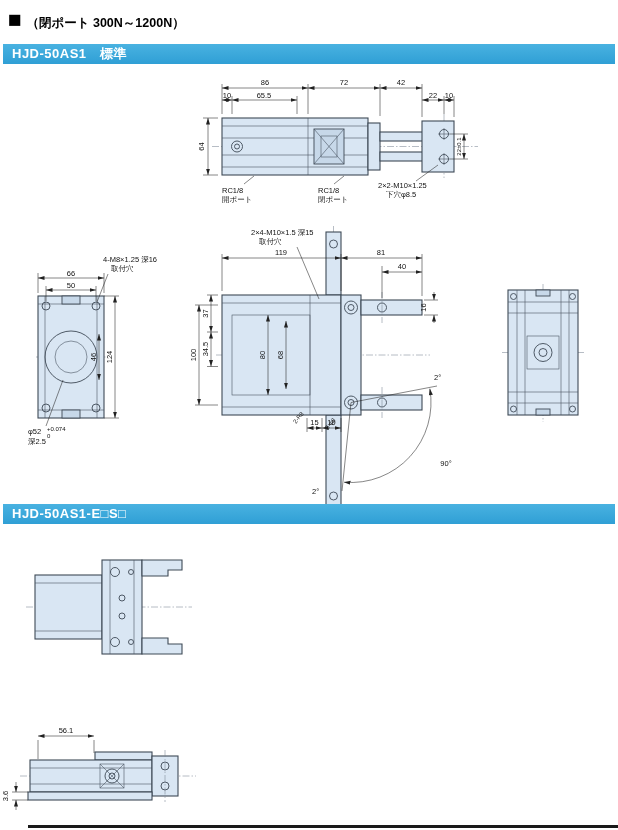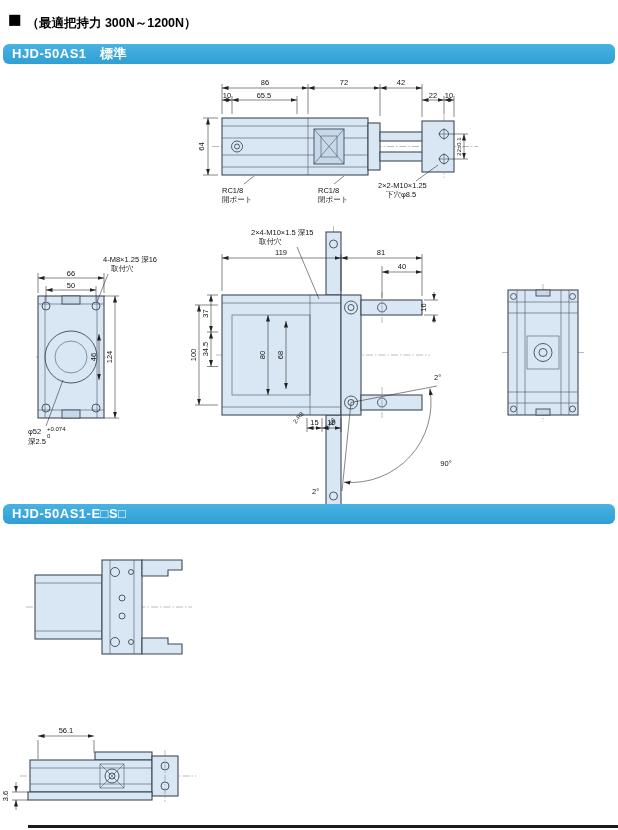--- a/index.html
+++ b/index.html
@@ -5,39 +5,39 @@
   *{margin:0;padding:0;box-sizing:border-box}
   html,body{background:#fff}
   body{width:618px;height:830px;position:relative;overflow:hidden;
        font-family:"Liberation Sans","DejaVu Sans",sans-serif;color:#000}
   .abs{position:absolute}
   .header{position:absolute;top:6px;left:8px;display:flex;align-items:baseline;gap:2px;white-space:nowrap}
   .title{font-size:23px;font-weight:bold;letter-spacing:.5px}
   .subtitle{font-size:12.5px;font-weight:bold;margin-left:2px}
   .banner{position:absolute;left:3px;width:612px;height:20px;
           background:linear-gradient(180deg,#49b2e1 0%,#2f9fd5 100%);
-          border-radius:6px;color:#fff;font-weight:bold;font-size:13px;
+          border-radius:0;color:#fff;font-weight:bold;font-size:13px;
           line-height:20px;padding-left:9px;letter-spacing:.5px}
   .sep{position:absolute;left:3px;width:612px;height:0;border-top:5px dotted #3aa7da}
   svg text{font-family:"Liberation Sans","DejaVu Sans",sans-serif}
   .dt{font-size:7.5px;fill:#111}
   .dts{font-size:6px;fill:#111}
   .oln{fill:#d9e6f3;stroke:#3e4a56;stroke-width:1.1}
   .oln2{fill:#c7d8e9;stroke:#3e4a56;stroke-width:.9}
   .thin{fill:none;stroke:#4a5663;stroke-width:.6}
   .hole{fill:none;stroke:#3e4a56;stroke-width:.9}
   .dim{fill:none;stroke:#222;stroke-width:.55}
   .ctr{fill:none;stroke:#7a8694;stroke-width:.55;stroke-dasharray:7 2 1.5 2}
 </style>
 </head>
 <body>
 
 <div class="header">
   <span class="title">■</span>
-  <span class="subtitle">（最適把持力 300N～1200N）</span>
+  <span class="subtitle">（閉ポート 300N～1200N）</span>
 </div>
 
 <div class="banner" style="top:44px">
   <span>HJD-50AS1　標準</span>
 </div>
 
 <svg class="abs" style="top:66px;left:0" width="618" height="447" viewBox="0 0 618 447">
   <defs>
     <marker id="ae" markerUnits="userSpaceOnUse" markerWidth="7" markerHeight="5" refX="6.5" refY="2" orient="auto">
         <path d="M0,0L6.5,2L0,4Z" fill="#222"></path>

